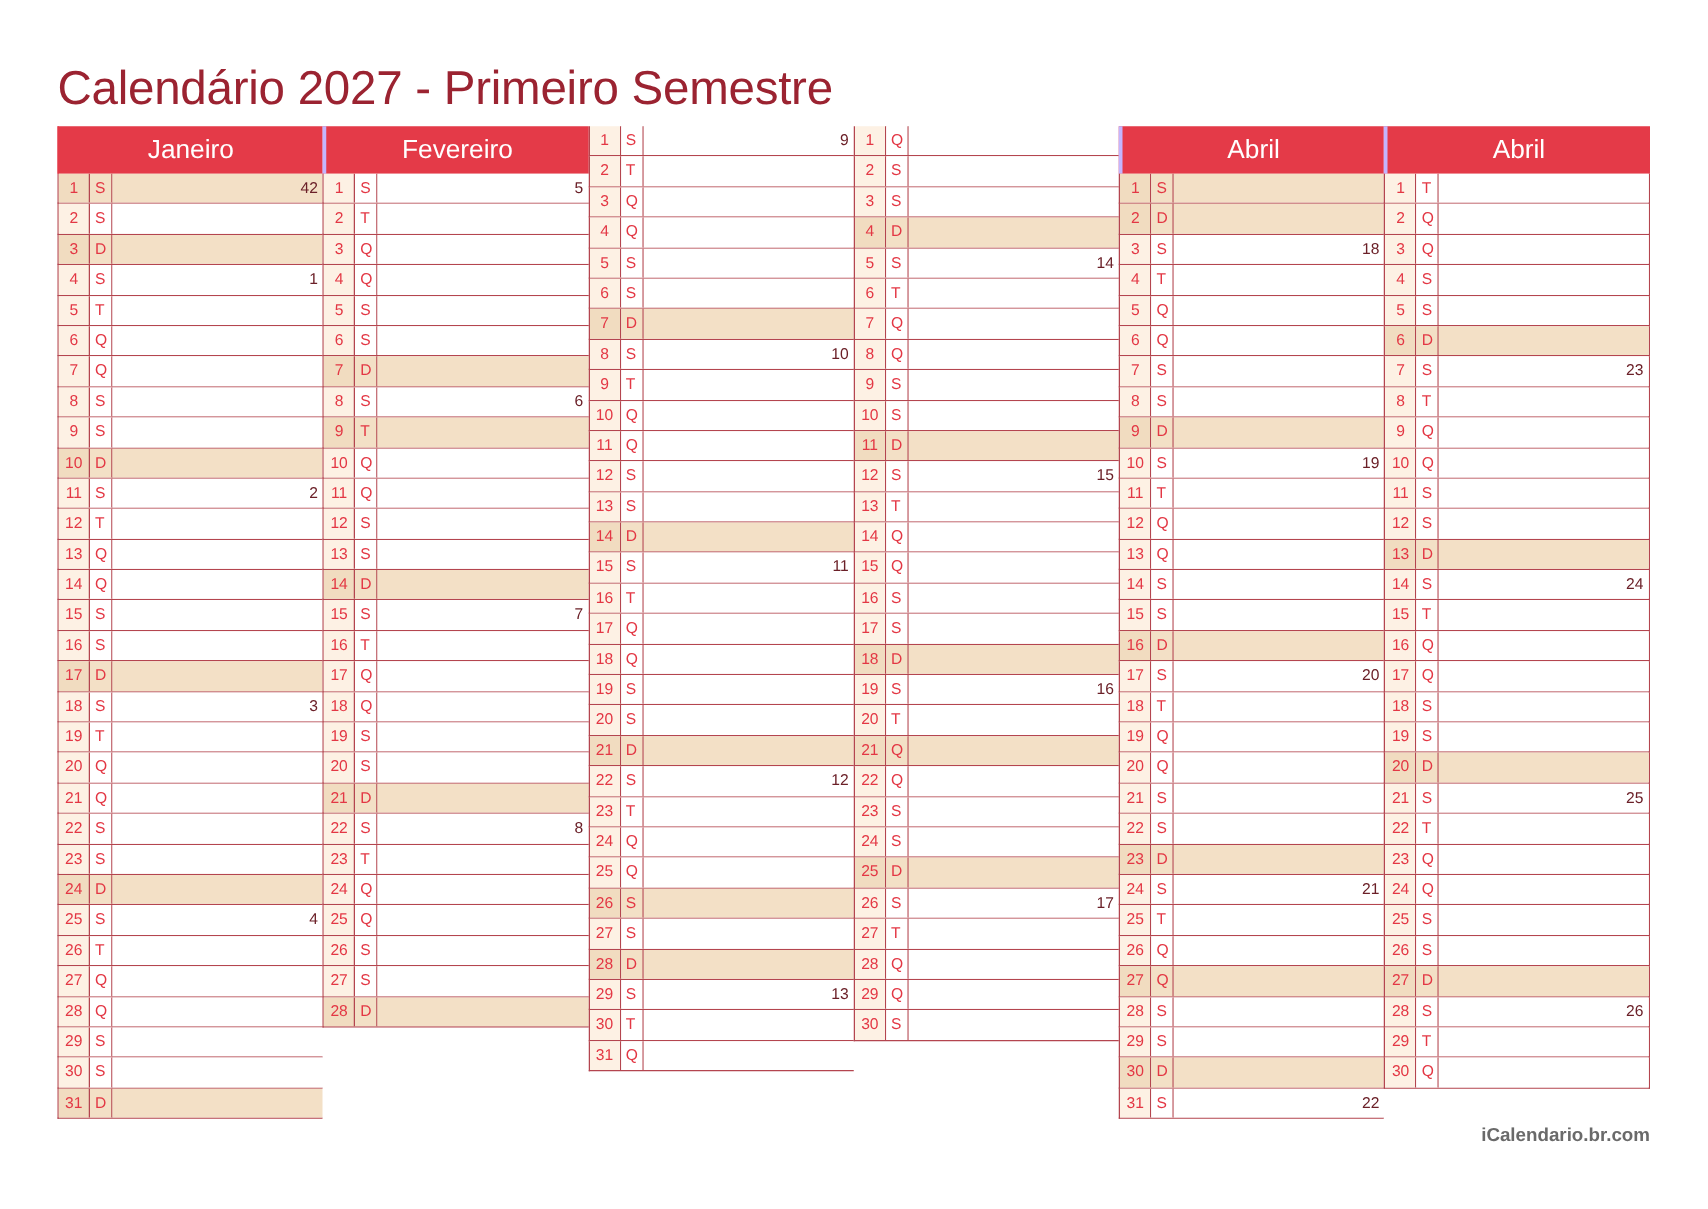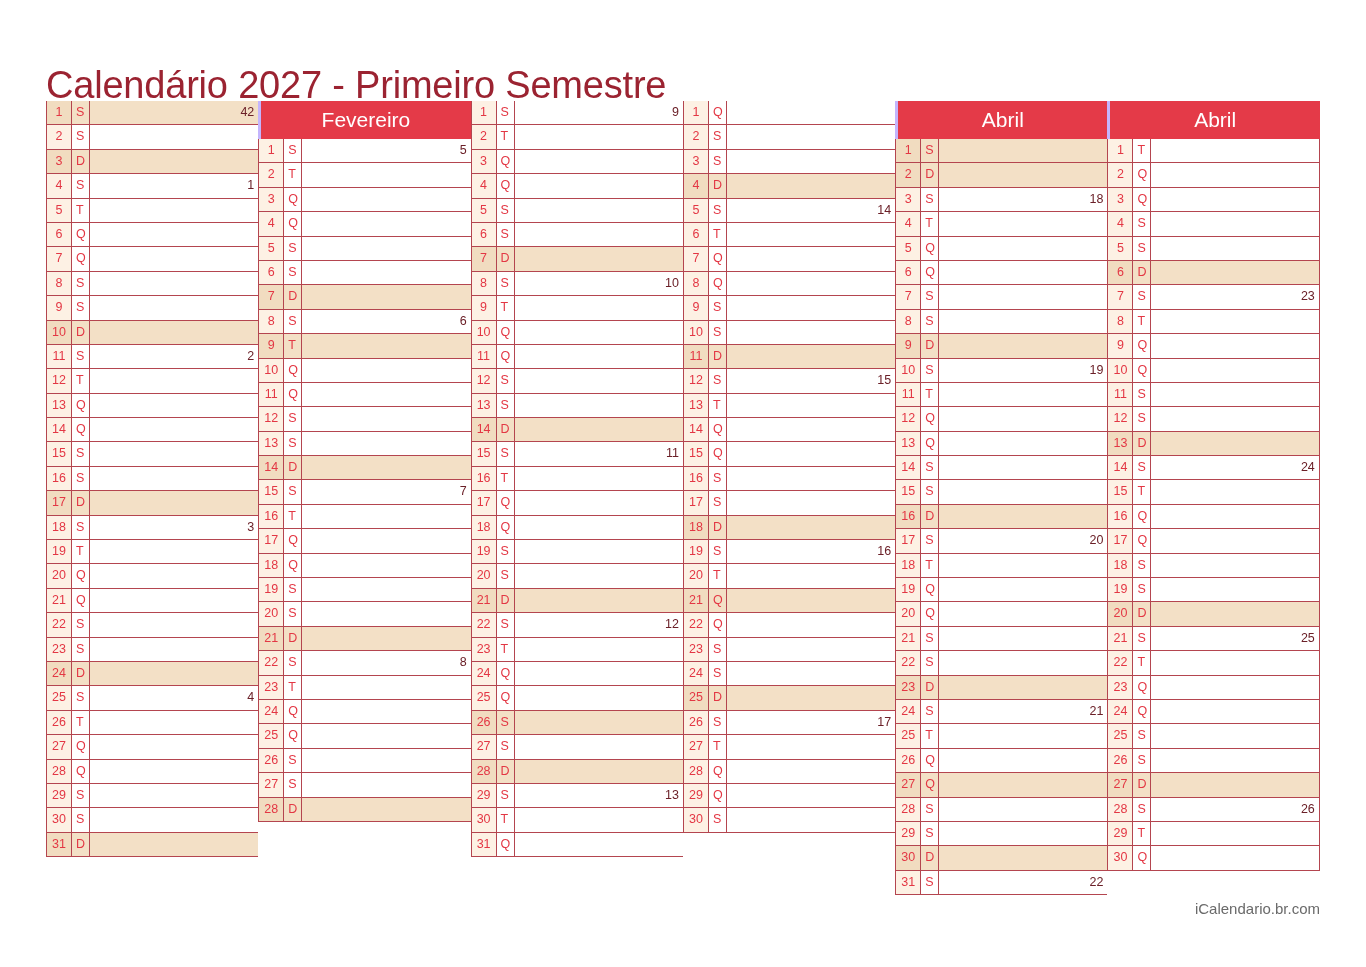--- a/index.html
+++ b/index.html
@@ -1,37 +1,38 @@
 <!DOCTYPE html>
 <html><head>
 <meta charset="utf-8">
 <style>
   html, body { margin:0; padding:0; background:#ffffff; }
   body { width:1366px; height:967px; position:relative; overflow:hidden; font-family:"Liberation Sans", sans-serif; }
-  .title { position:absolute; left:46px; top:48px; font-size:38px; color:#9b2331; letter-spacing:-0.2px; line-height:46px;margin-top:14px; }
+  .title { position:absolute; left:46px; top:48px; font-size:38px; color:#9b2331; letter-spacing:-0.2px; line-height:46px; }
   .cal { position:absolute; left:46px; top:101px; display:flex; }
   .month { width:212.3px; box-sizing:border-box; }
   .mhead { height:38px; background:#e43a48; color:#fff; font-size:21px; text-align:center; line-height:38px; border-left:3px solid #c4b5fd; border-right:0; box-sizing:border-box; }
   .month:first-child .mhead { border-left:1px solid #e43a48; }
   .row { display:flex; height:24.4px; box-sizing:border-box; border-bottom:1px solid #b4454f; border-left:1px solid #b4454f; }
   .month:last-child .row { border-right:1px solid #b4454f; }
   .dn { width:25px; background:#fdf1e4; color:#e33744; font-size:12.5px; text-align:center; line-height:23.4px; border-right:1px solid #b4454f; box-sizing:border-box; }
   .wd { width:18px; background:#fff; color:#e33744; font-size:12.5px; line-height:23.4px; padding-left:4px; border-right:1px solid #b4454f; box-sizing:border-box; }
   .wk { flex:1; background:#fff; color:#6b2028; font-size:12.5px; text-align:right; padding-right:4px; line-height:23.4px; }
   .row.hl .dn, .row.hl .wd, .row.hl .wk { background:#f3e0c6; }
   .row.hl .dn { background:#f1dcc0; }
-  .footer { position:absolute; right:46px; top:900px; font-size:15px; color:#6a6a6a; }
+  .footer { position:absolute; right:46px; top:900px; font-size:15px; color:#6a6a6a;font-weight:bold; }
 </style>
 </head>
 <body>
 
 <div class="title">Calendário 2027 - Primeiro Semestre</div>
 
 <div class="cal" id="cal">
     <div class="month">
+      <div class="mhead">Janeiro</div>
       <div class="row hl">
         <div class="dn">1</div>
         <div class="wd">S</div>
         <div class="wk">42</div>
       </div>
       <div class="row">
         <div class="dn">2</div>
         <div class="wd">S</div>
         <div class="wk"></div>
       </div>

